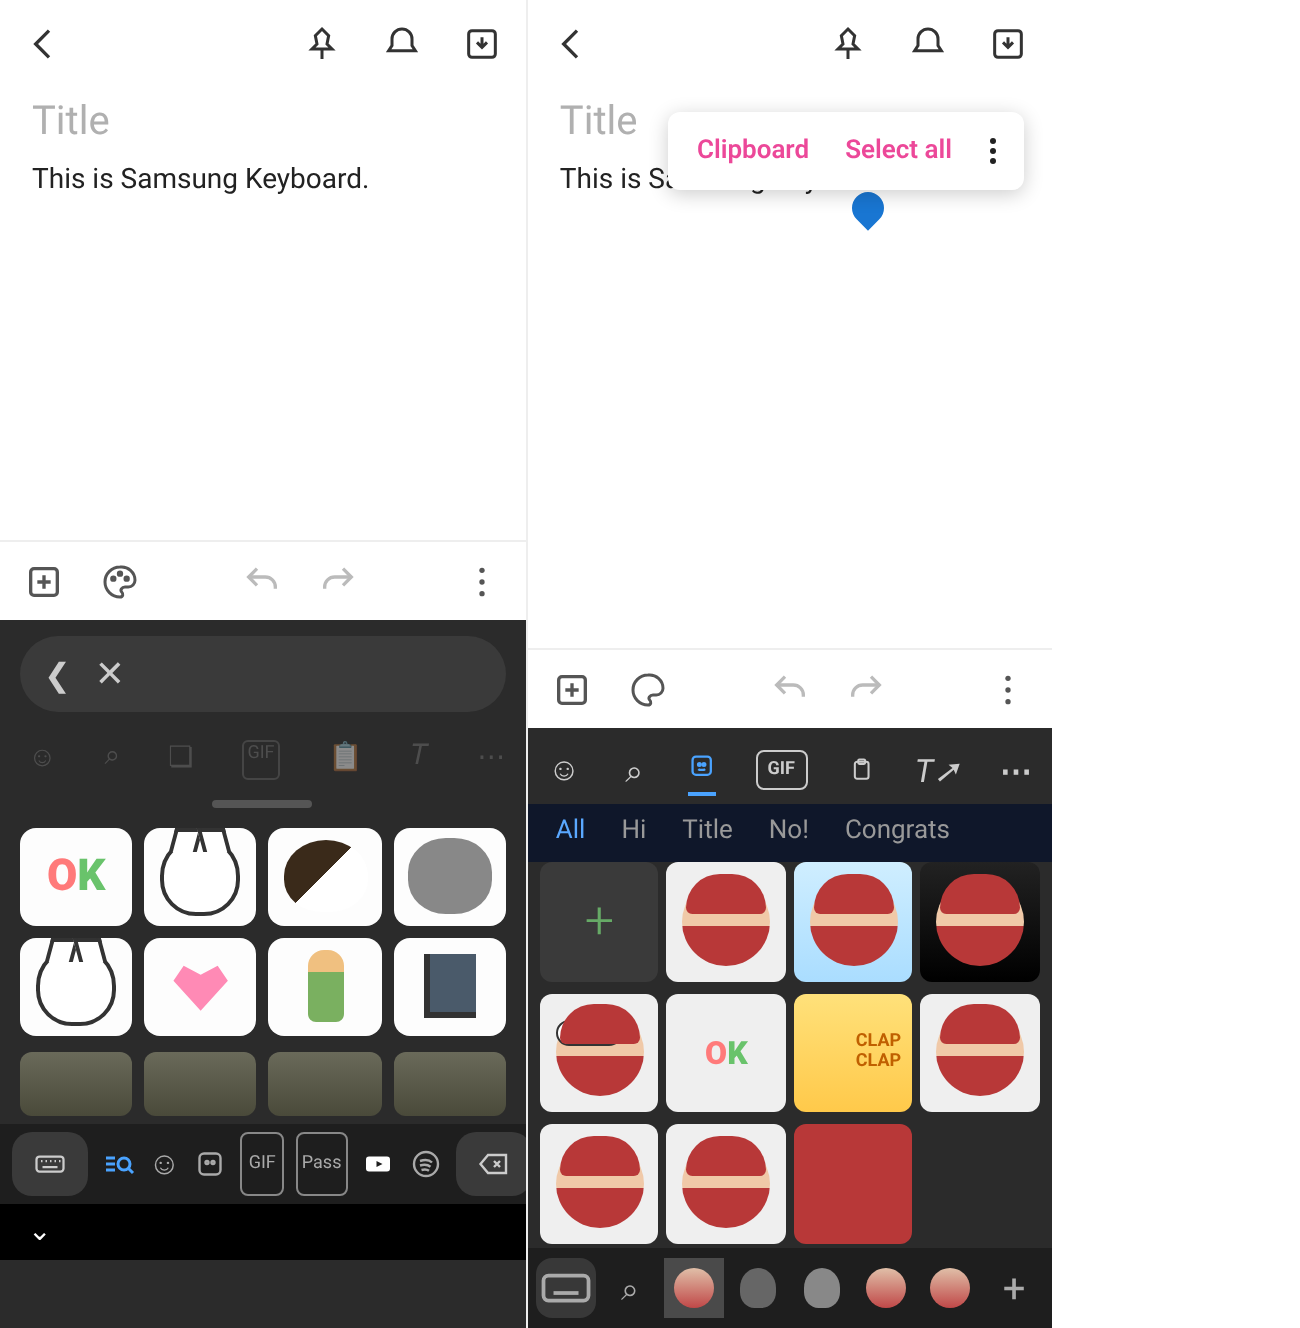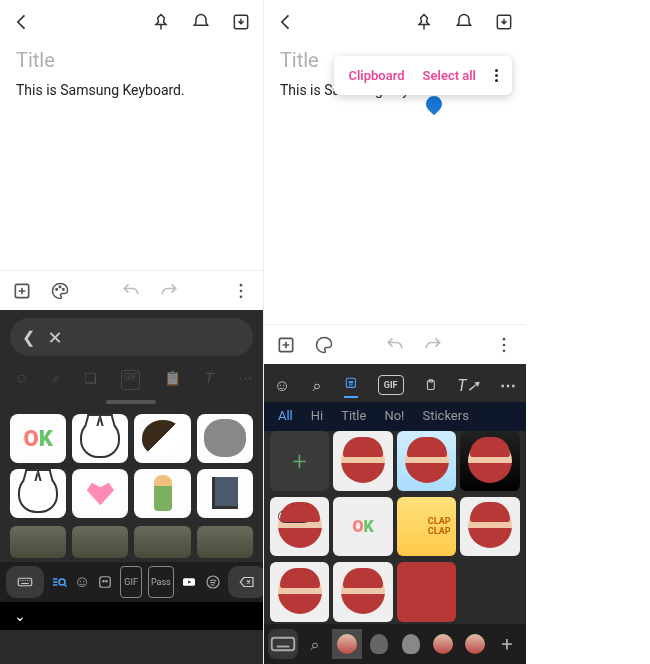--- a/index.html
+++ b/index.html
@@ -357,21 +357,21 @@
               </svg>
             </div>
           <div class="ric" style="font-style:italic;">T➚</div>
           <div class="ric more">⋯</div>
         </div>
         <div class="cattabs">
           <div class="active">All</div>
           <div>Hi</div>
           <div>Title</div>
           <div>No!</div>
-          <div>Stickers</div>
+          <div>Congrats</div>
         </div>
         <div class="rgrid" style="flex:1;overflow:hidden;">
           <div class="rtile add">+</div>
           <div class="rtile">
               <div class="mojihead"></div>
             </div>
           <div class="rtile" style="background:linear-gradient(#cfeeff,#aaddff);">
               <div class="mojihead"></div>
             </div>
           <div class="rtile" style="position:relative;background:linear-gradient(#222,#000);">

